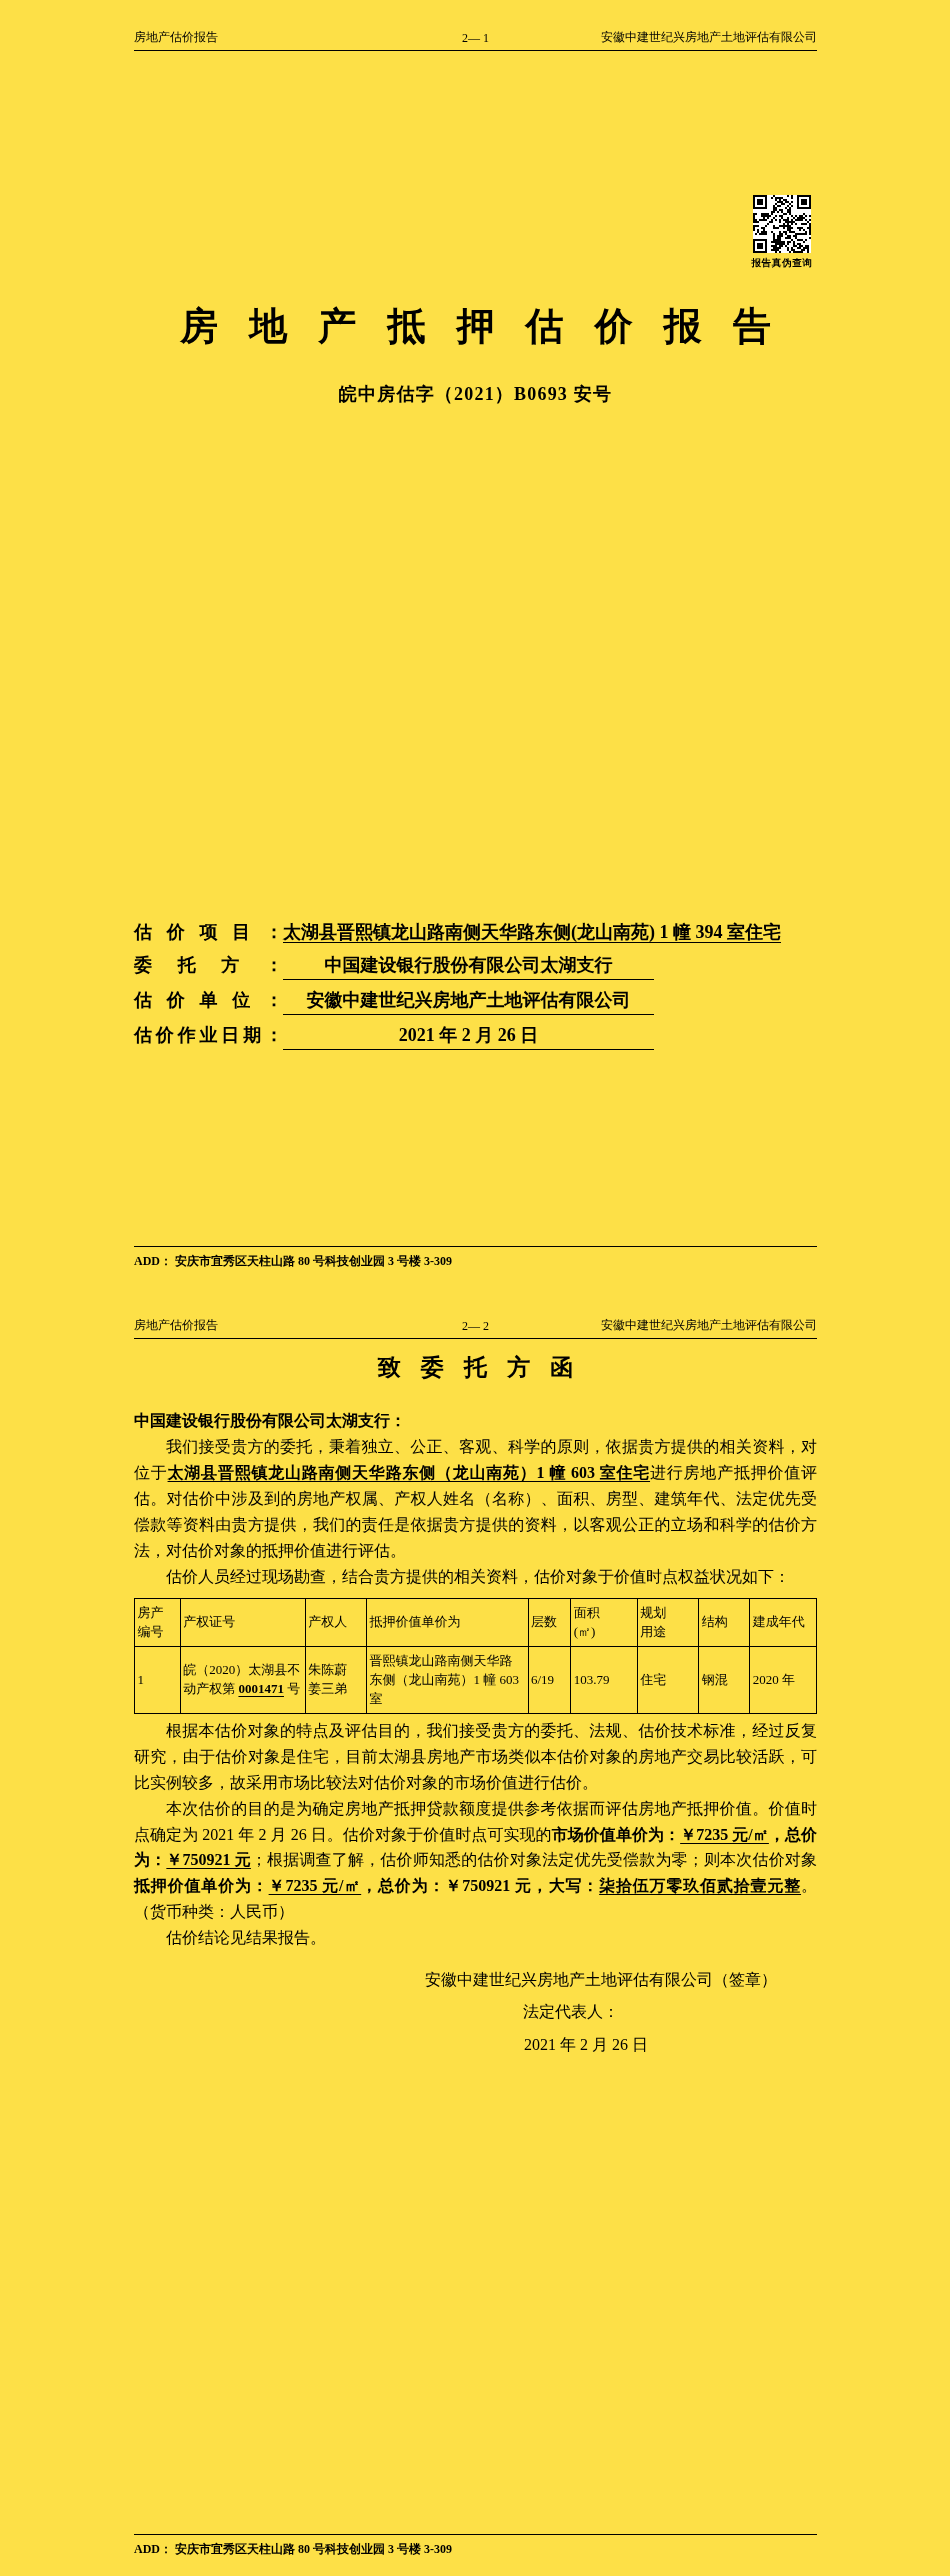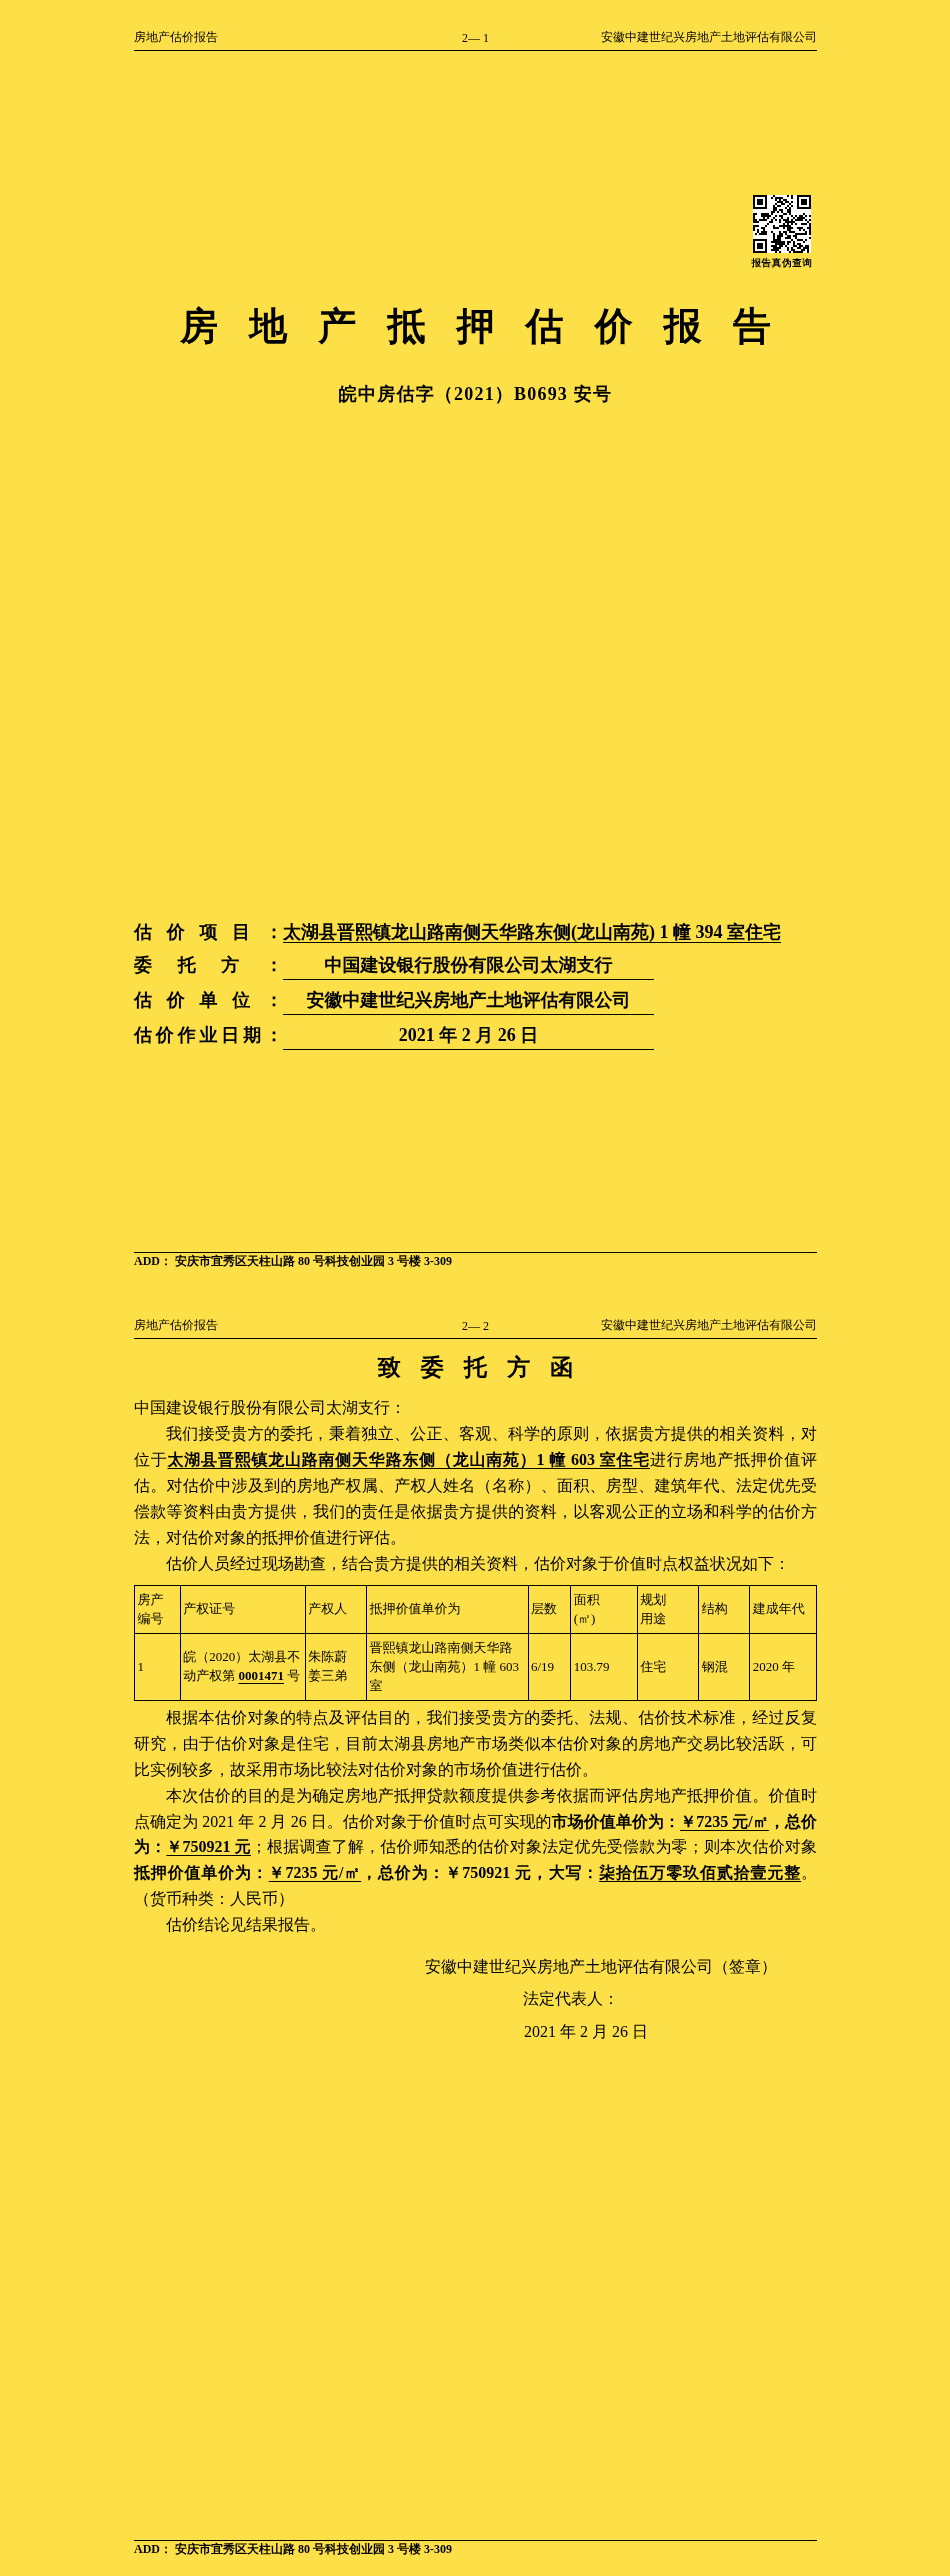--- a/index.html
+++ b/index.html
@@ -16,21 +16,21 @@
   .page-header {
     display:flex; align-items:flex-end; font-size:12px;
     border-bottom:1.2px solid #000; padding-bottom:4.2px;
   }
   .page-header .h-left  { flex:1 1 0; text-align:left; }
   .page-header .h-center{ flex:0 0 auto; }
   .page-header .h-right { flex:1 1 0; text-align:right; }
   
   .page-footer {
     position:absolute; left:134px; right:134px; bottom:18px;
-    border-top:1.2px solid #000; 
+    border-top:1.2px solid #000; padding-top:6px;
     font-size:12px; font-weight:bold;
   }
   
   .qr-block { position:absolute; top:195px; right:138px; width:62px; text-align:center; }
   .qr-svg { width:58px; height:58px; display:block; margin:0 auto; }
   .qr-caption { font-size:9.6px; font-weight:bold; margin-top:4.2px; letter-spacing:0.6px; white-space:nowrap; }
   
   .main-title {
     margin-top:250px; text-align:center; font-size:38px; font-weight:bold;
     letter-spacing:10.8px; white-space:nowrap; text-indent:10.8px;
@@ -44,21 +44,21 @@
     display:inline-block; min-width:371px; text-align:center;
     border-bottom:1.2px solid #000; padding:0 4.8px 1.2px;
   }
   .field-value-wrap {
     display:block; text-decoration:underline;
     text-decoration-thickness:1.2px; text-underline-offset:4.2px;
   }
   
   .letter-title { margin-top:13px; text-align:center; font-size:23px; font-weight:bold; letter-spacing:7.2px; text-indent:7.2px; }
   .body-text { font-size:16px; line-height:1.62; text-align:justify; }
-  .salutation { margin-top:12px; font-weight:normal; }
+  .salutation { margin-top:25px; font-weight:bold; }
   .para { text-indent:2em; }
   
   .info-table {
     width:100%; border-collapse:collapse; table-layout:fixed;
     margin:8.4px 0 3.6px; font-size:13px; text-align:left;
   }
   .info-table th, .info-table td {
     border:1.2px solid #000; vertical-align:middle;
     padding:4.8px 2.4px; font-weight:normal; line-height:1.45; text-indent:0;
   }

